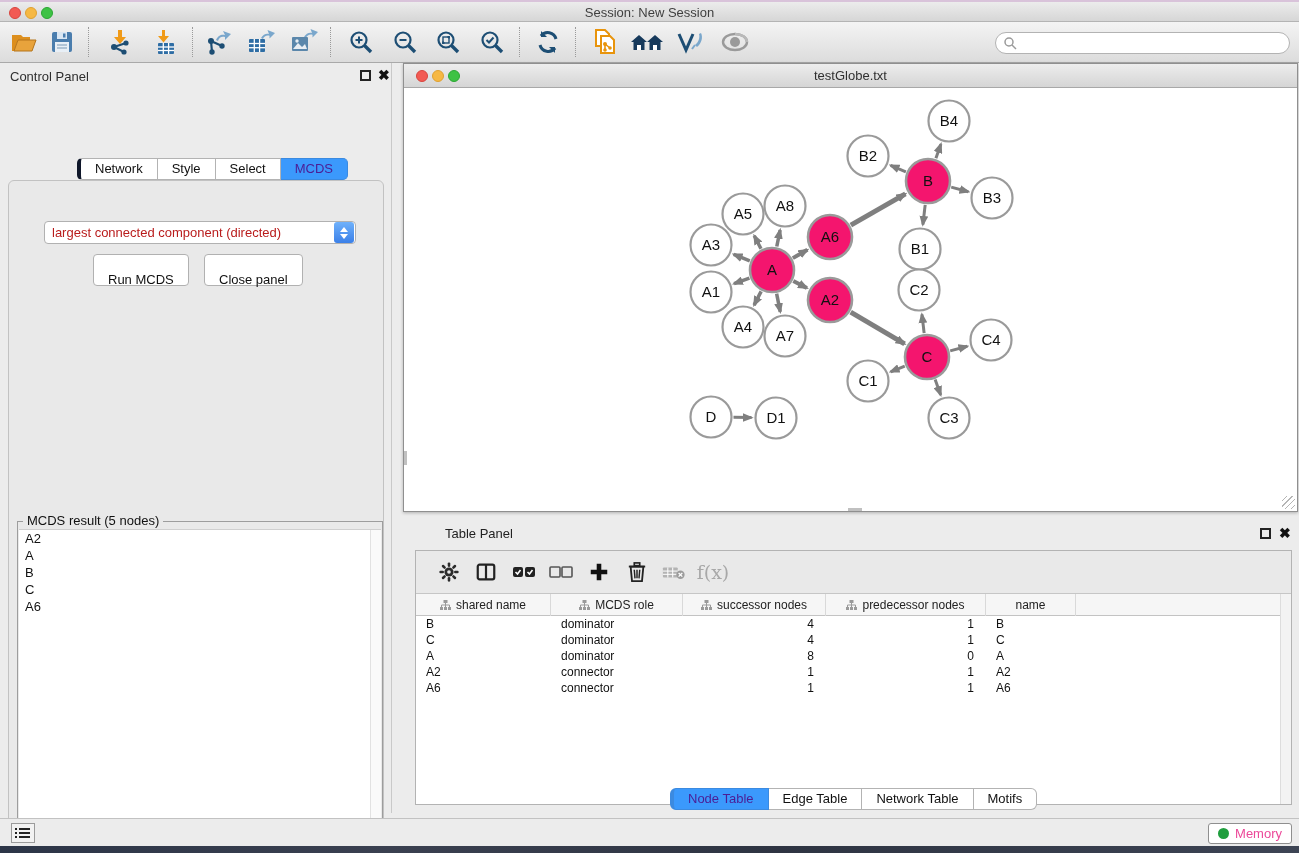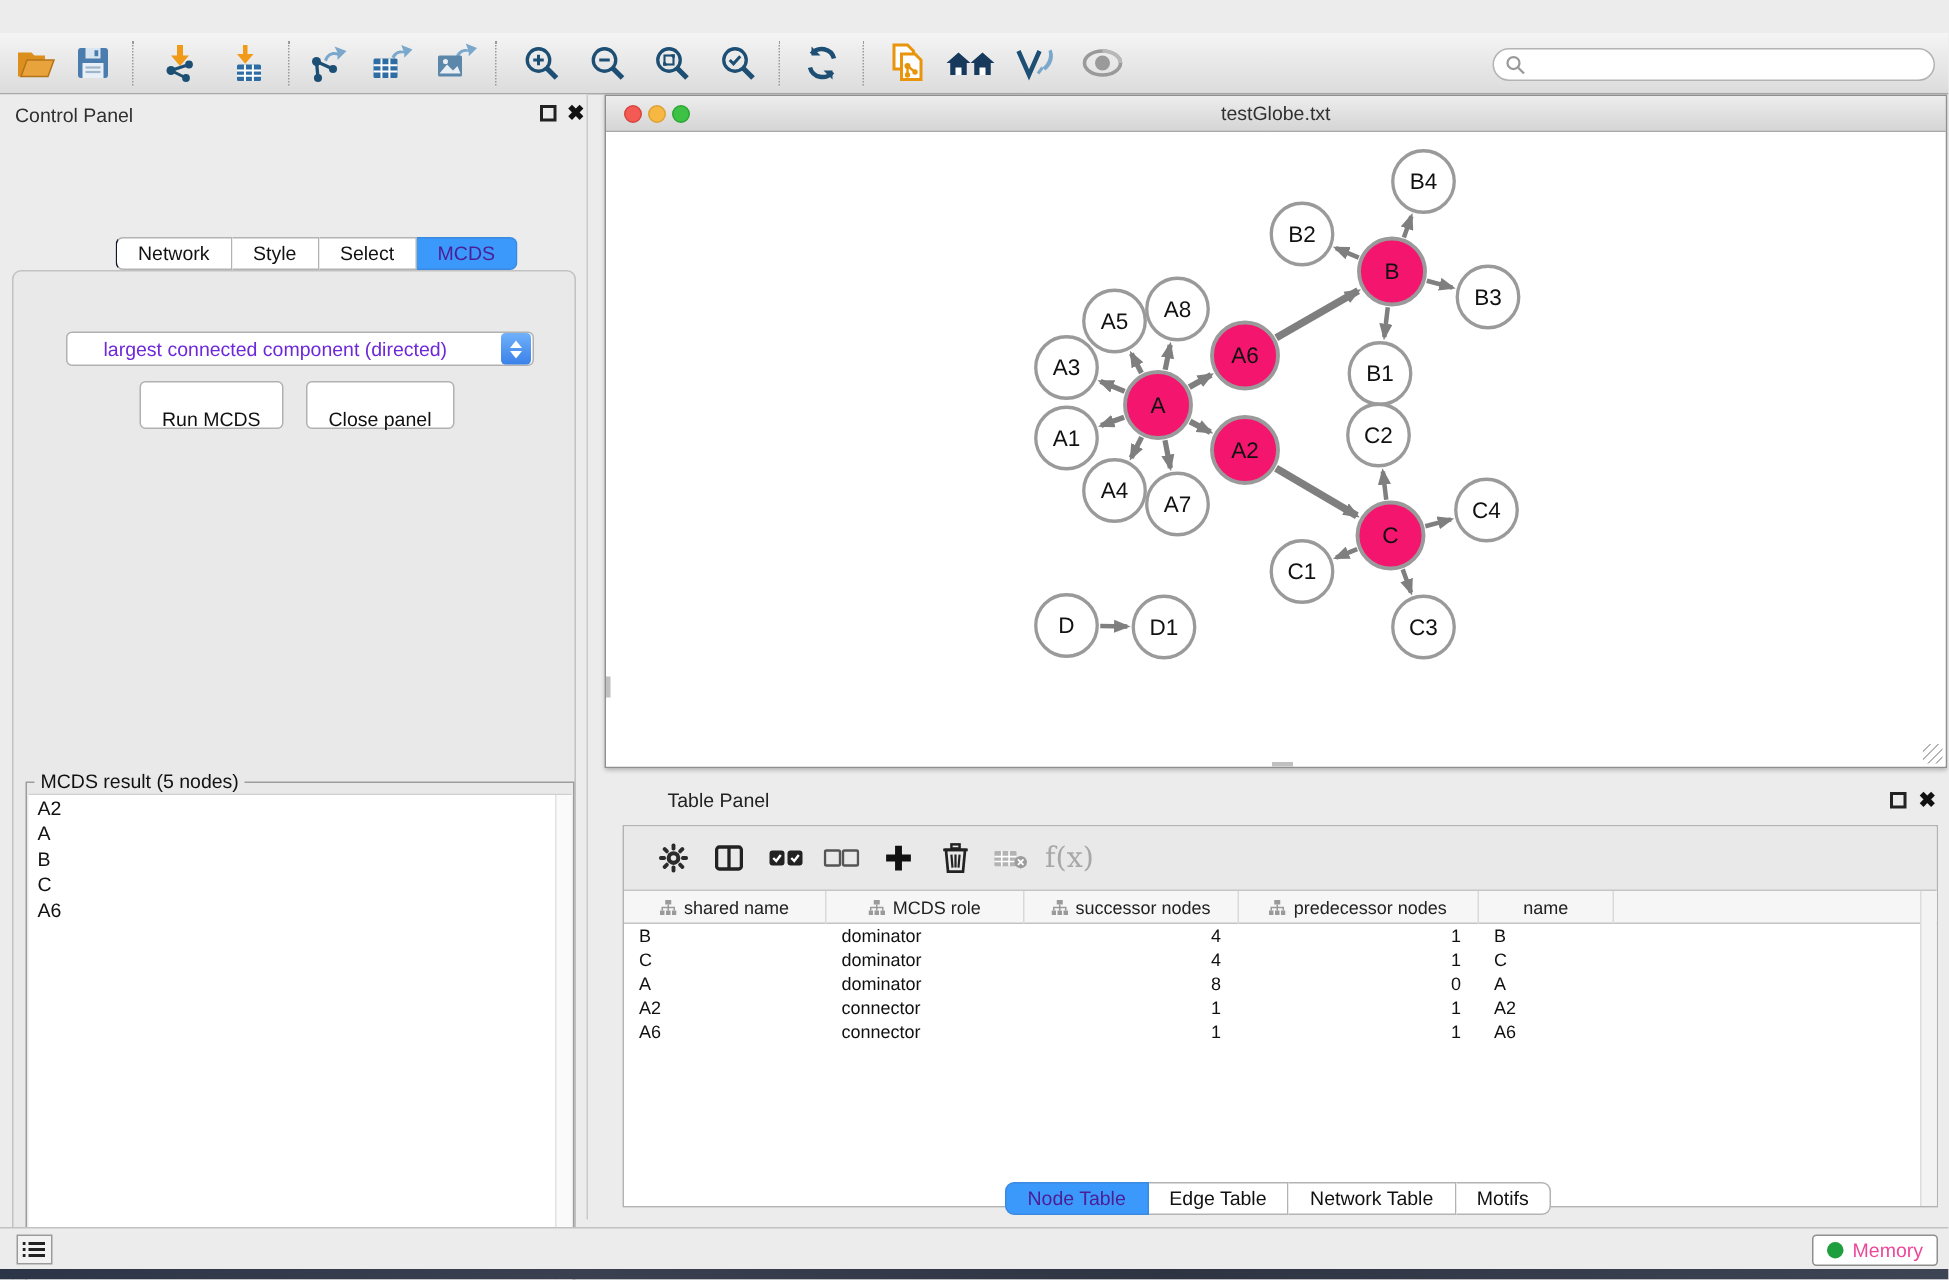--- a/index.html
+++ b/index.html
@@ -29,31 +29,31 @@
   .cpanel { position:absolute; left:0; top:63px; width:392px; height:750px; background:#ececec; border-right:1px solid #c9c9c9; }
   .panel-head { position:relative; height:26px; }
   .panel-head .ptitle { position:absolute; left:10px; top:6px; font-size:13px; color:#2f2f2f; }
   .ph-float { position:absolute; top:7px; width:11px; height:11px; border:2px solid #222; }
   .ph-close { position:absolute; top:4px; font-size:14px; font-weight:bold; color:#111; line-height:16px; }
   .cpanel .ph-float { left:360px; } .cpanel .ph-close { left:378px; }
 
   .seg { display:flex; position:absolute; height:22px; }
   .seg .segbtn { background:#fff; border:1px solid #b3b3b3; border-left:none; padding:0 14px;
     font-size:13px; line-height:20px; color:#111; }
-  .seg .segbtn:first-child { border-left:1px solid #0f172a; border-radius:5px 0 0 5px; }
+  .seg .segbtn:first-child { border-left:4px solid #0f172a; border-radius:5px 0 0 5px; }
   .seg .segbtn:last-child { border-radius:0 5px 5px 0; }
   .seg .segbtn.sel { background:#3b99fc; border-color:#3b8ae0; color:#4c1d95; }
   .cptabs { left:77px; top:95px; }
 
   .cpbody { position:absolute; left:8px; top:117px; width:376px; height:688px; background:#e9e9e9;
     border:1px solid #c2c2c2; border-radius:6px; }
   .optlabel { position:absolute; left:0; width:100%; top:17px; text-align:center; color:#1a1a1a; }
   .dropdown { position:absolute; left:35px; top:40px; width:312px; height:23px; background:#fff;
     border:1px solid #b1b1b1; border-radius:4px; display:flex; align-items:center; }
-  .dropdown .dval { flex:1; padding-left:24px; font-size:13px; color:#6d28d9; white-space:nowrap; }
+  .dropdown .dval { flex:1; padding-left:7px; font-size:13px; color:#b91c1c; white-space:nowrap; }
   .dd-stepper { width:20px; height:21px; margin-right:1px; border-radius:3px;
     background:linear-gradient(#6fb1fb,#3b80e8); display:flex; flex-direction:column; align-items:center; justify-content:center; gap:2px; }
   .dd-stepper .arr { width:0; height:0; border-left:4px solid transparent; border-right:4px solid transparent; }
   .arr.up { border-bottom:5px solid #fff; } .arr.down { border-top:5px solid #fff; }
   .btn { position:absolute; height:22px; background:#fff; border:1px solid #b1b1b1; border-radius:4px;
     font-size:13px; color:#111; text-align:center; line-height:20px; padding:15px 14px; }
   .btn-run { left:84px; top:73px; } .btn-close { left:195px; top:73px; }
 
   .groupbox { position:absolute; left:8px; top:340px; width:366px; height:340px; border:1px solid #9d9d9d; }
   .groupbox .legend { position:absolute; left:5px; top:-9px; background:#e9e9e9; padding:0 4px; font-size:13px; color:#111; }
@@ -106,20 +106,26 @@
   .desktop { position:absolute; left:0; top:846px; width:1299px; height:7px;
     background:linear-gradient(90deg,#2c3547,#3a4050 30%,#2e3442 60%,#3d4454); }
 
   svg { display:block; }
 </style>
 </head>
 <body>
 
 <div class="app">
 
+  <div class="titlebar">
+    <span class="tl red"></span>
+    <span class="tl yellow"></span>
+    <span class="tl green"></span>
+    <div class="title">Session: New Session</div>
+  </div>
 
   <div class="toolbar">
     <div class="tbtn" style="left:4px">
       <svg width="28" height="24" viewBox="0 0 28 24">
           <path d="M2 5h9l2 2h7v3H8l-4 11H2z" fill="#dd8f1e"></path>
           <path d="M8 10h18l-4 11H4z" fill="#e8a33c" stroke="#b5741a" stroke-width="1"></path>
         </svg>
     </div>
     <div class="tbtn" style="left:42px">
       <svg width="24" height="24" viewBox="0 0 24 24">

